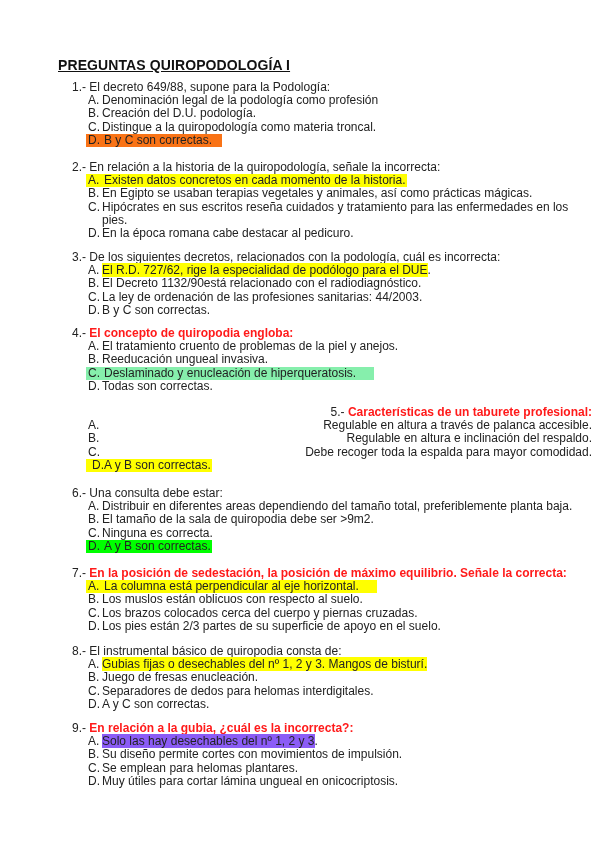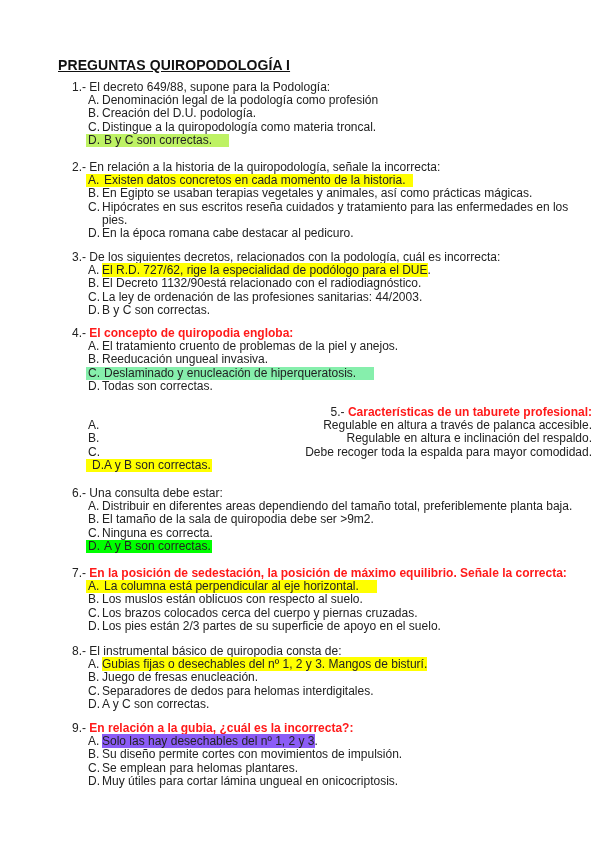--- a/index.html
+++ b/index.html
@@ -20,29 +20,29 @@
 <div class="page">
   <div class="title">PREGUNTAS QUIROPODOLOGÍA I</div>
   <div id="questions">
       <div class="q" style="top: 81px;">
         <div class="q-head"><span class="q-num">1.-</span> <span class="q-text">El decreto 649/88, supone para la Podología:</span></div>
         <ul class="opts">
           <li class="opt"><span class="letter">A.</span><span>Denominación legal de la podología como profesión</span></li>
           <li class="opt"><span class="letter">B.</span><span>Creación del D.U. podología.</span></li>
           <li class="opt"><span class="letter">C.</span><span>Distingue a la quiropodología como materia troncal.</span></li>
           <li class="opt" style="height: 13.2px;">
-            <span style="background: #bef264; position: absolute; left: 14px; top: 0px; white-space: nowrap; padding-right: 17px;"><span style="display: inline-block; width: 16px; padding-left: 2px;">D.</span><span>B y C son correctas.</span></span>
+            <span style="background: #f97316; position: absolute; left: 14px; top: 0px; white-space: nowrap; padding-right: 10px;"><span style="display: inline-block; width: 16px; padding-left: 2px;">D.</span><span>B y C son correctas.</span></span>
           </li>
         </ul>
       </div>
       <div class="q" style="top: 161px;">
         <div class="q-head"><span class="q-num">2.-</span> <span class="q-text">En relación a la historia de la quiropodología, señale la incorrecta:</span></div>
         <ul class="opts">
           <li class="opt" style="height: 13.2px;">
-            <span style="background: rgb(255, 255, 0); position: absolute; left: 14px; top: 0px; white-space: nowrap; padding-right: 7px;"><span style="display: inline-block; width: 16px; padding-left: 2px;">A.</span><span>Existen datos concretos en cada momento de la historia.</span></span>
+            <span style="background: rgb(255, 255, 0); position: absolute; left: 14px; top: 0px; white-space: nowrap; padding-right: 1px;"><span style="display: inline-block; width: 16px; padding-left: 2px;">A.</span><span>Existen datos concretos en cada momento de la historia.</span></span>
           </li>
           <li class="opt"><span class="letter">B.</span><span>En Egipto se usaban terapias vegetales y animales, así como prácticas mágicas.</span></li>
           <li class="opt"><span class="letter">C.</span><span>Hipócrates en sus escritos reseña cuidados y tratamiento para las enfermedades en los pies.</span></li>
           <li class="opt"><span class="letter">D.</span><span>En la época romana cabe destacar al pedicuro.</span></li>
         </ul>
       </div>
       <div class="q" style="top: 251px;">
         <div class="q-head"><span class="q-num">3.-</span> <span class="q-text">De los siguientes decretos, relacionados con la podología, cuál es incorrecta:</span></div>
         <ul class="opts">
           <li class="opt"><span class="letter">A.</span><span style="background: rgb(255, 255, 0);">El R.D. 727/62, rige la especialidad de podólogo para el DUE</span><span>.</span></li>

